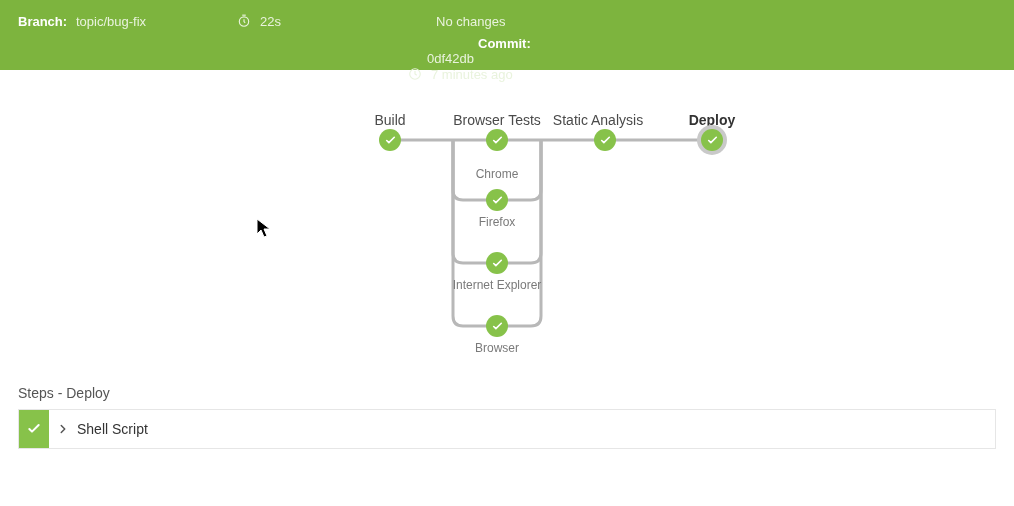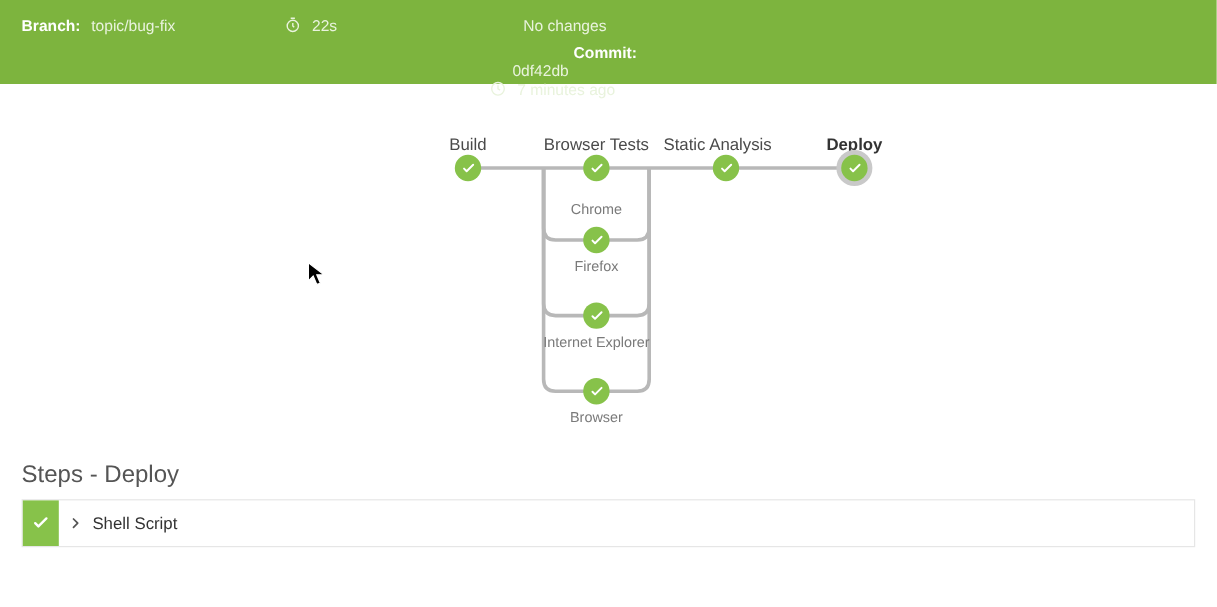--- a/index.html
+++ b/index.html
@@ -109,21 +109,21 @@
     }
 
     
     .steps {
       position: absolute;
       left: 18px;
       right: 18px;
       top: 385px;
     }
     .steps-title {
-      font-size: 20px;
+      font-size: 14px;
       color: #555;
       margin-bottom: 8px;
     }
     .step-row {
       display: flex;
       align-items: center;
       border: 1px solid #e6e6e6;
       background: #fff;
       height: 40px;
       cursor: pointer;

